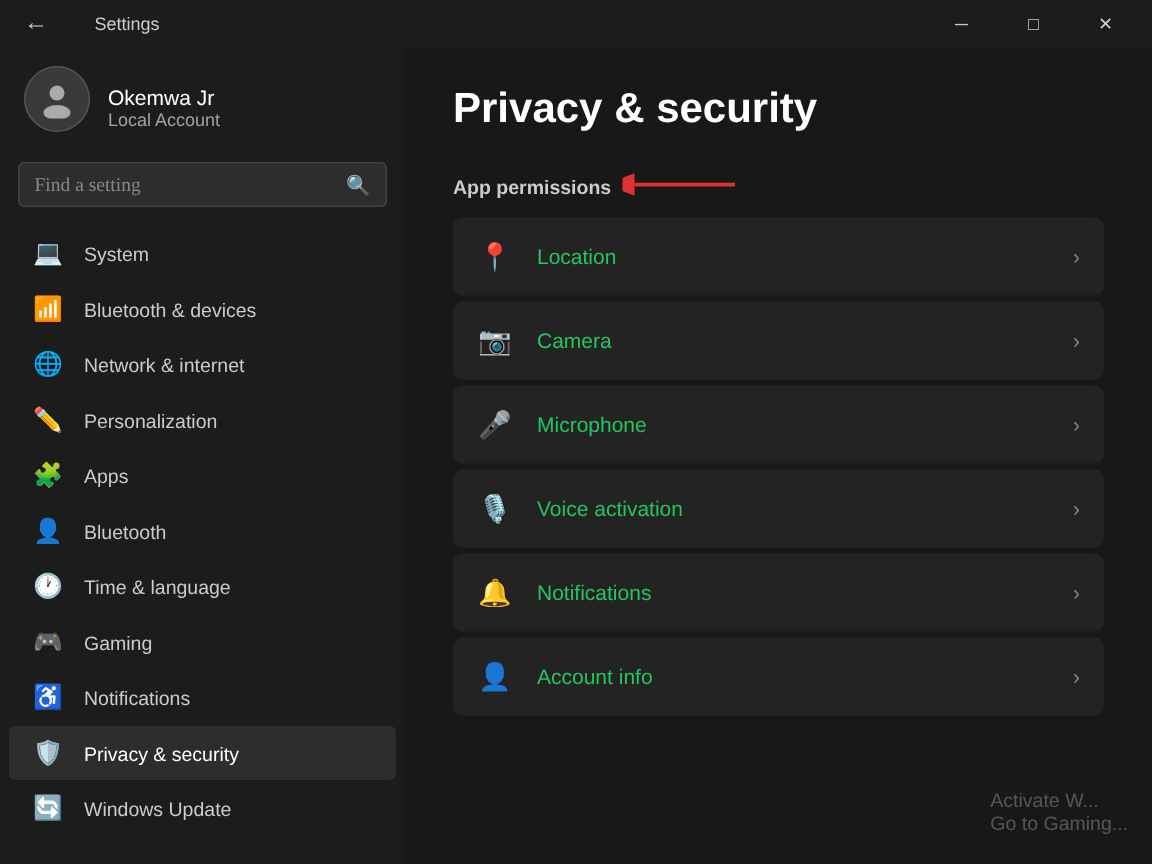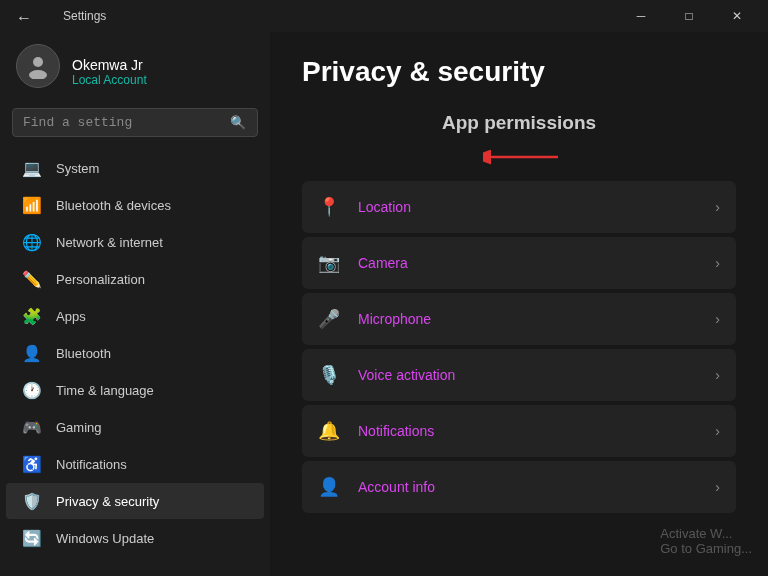--- a/index.html
+++ b/index.html
@@ -101,21 +101,21 @@
       display: flex;
       align-items: center;
       justify-content: center;
       flex-shrink: 0;
       font-size: 20px;
       color: #aaa;
       border: 1px solid #555;
     }
     .user-info { display: flex; flex-direction: column; }
     .user-name { font-size: 14px; font-weight: 500; color: #fff; margin-top: 12px; }
-    .user-type { font-size: 12px; color: #14b8a6; }
+    .user-type { font-size: 12px; color: #a3a3a3; }
 
     
     .search-container {
       padding: 8px 12px 12px;
     }
     .search-box {
       display: flex;
       align-items: center;
       background: #2d2d2d;
       border: 1px solid #444;
@@ -123,21 +123,21 @@
       padding: 6px 10px;
       gap: 8px;
     }
     .search-box input {
       background: none;
       border: none;
       outline: none;
       color: #ccc;
       font-size: 13px;
       flex: 1;
-      font-family: Liberation Mono, monospace;
+      font-family: Liberation Serif, serif;
     }
     .search-box input::placeholder { color: #888; }
     .search-icon-wrap { color: #aaa; font-size: 13px; }
 
     
     .nav-item {
       display: flex;
       align-items: center;
       padding: 8px 16px;
       gap: 14px;
@@ -170,28 +170,26 @@
     .content::-webkit-scrollbar-thumb { background: #444; border-radius: 3px; }
 
     .page-title {
       font-size: 28px;
       font-weight: 600;
       color: #fff;
       margin-bottom: 24px;
     }
 
     .section-heading {
-      font-size: 19px;
+      font-size: 13px;
       font-weight: 600;
       color: #ccc;
       margin-bottom: 8px;
       display: flex;
       align-items: center;
-      gap: 12px;
-      flex-direction: column;
     }
 
     
     .permission-item {
       display: flex;
       align-items: center;
       background: #232323;
       border-radius: 6px;
       padding: 14px 16px;
       margin-bottom: 4px;
@@ -208,21 +206,21 @@
       height: 24px;
       display: flex;
       align-items: center;
       justify-content: center;
       font-size: 18px;
       color: #ccc;
       flex-shrink: 0;
     }
     .permission-label {
       font-size: 14px;
-      color: #d946ef;
+      color: #22c55e;
     }
     .chevron-right {
       color: #888;
       font-size: 14px;
     }
 
     
     .watermark {
       position: absolute;
       bottom: 20px;

